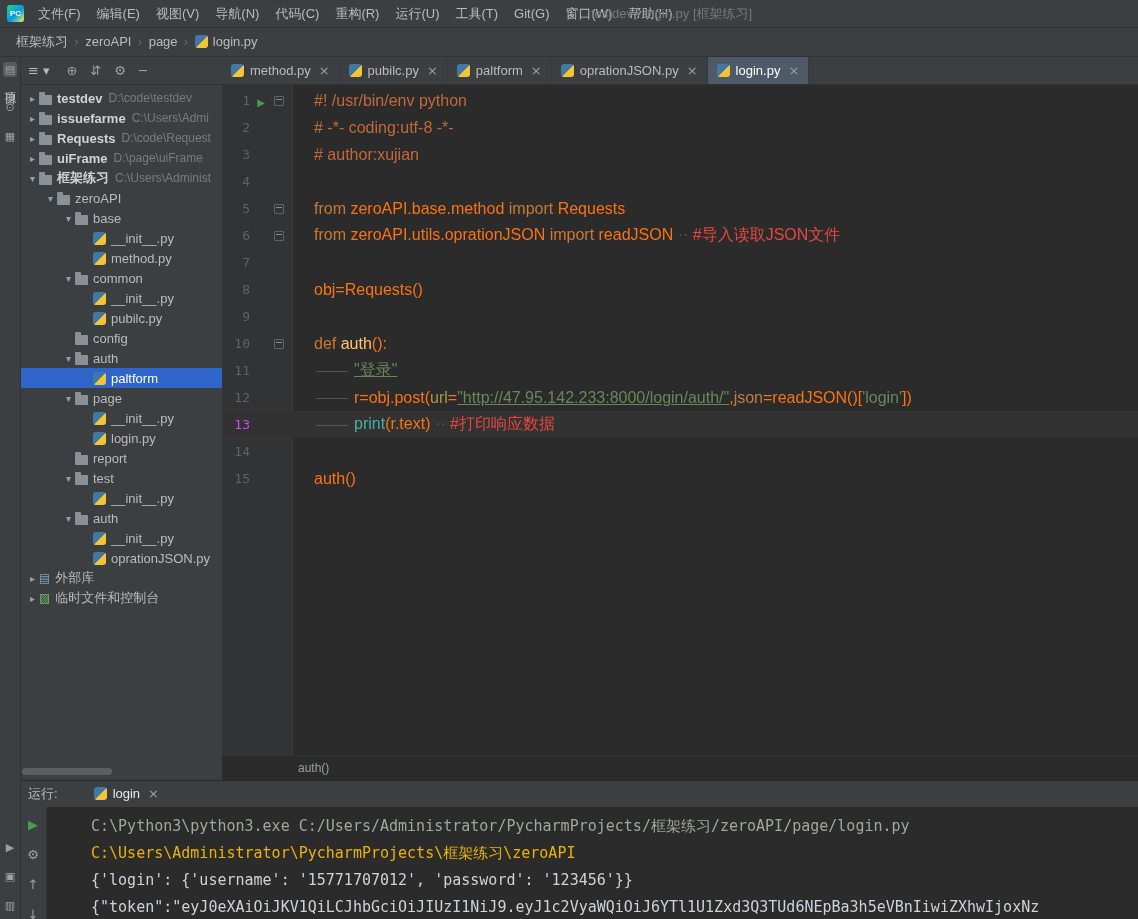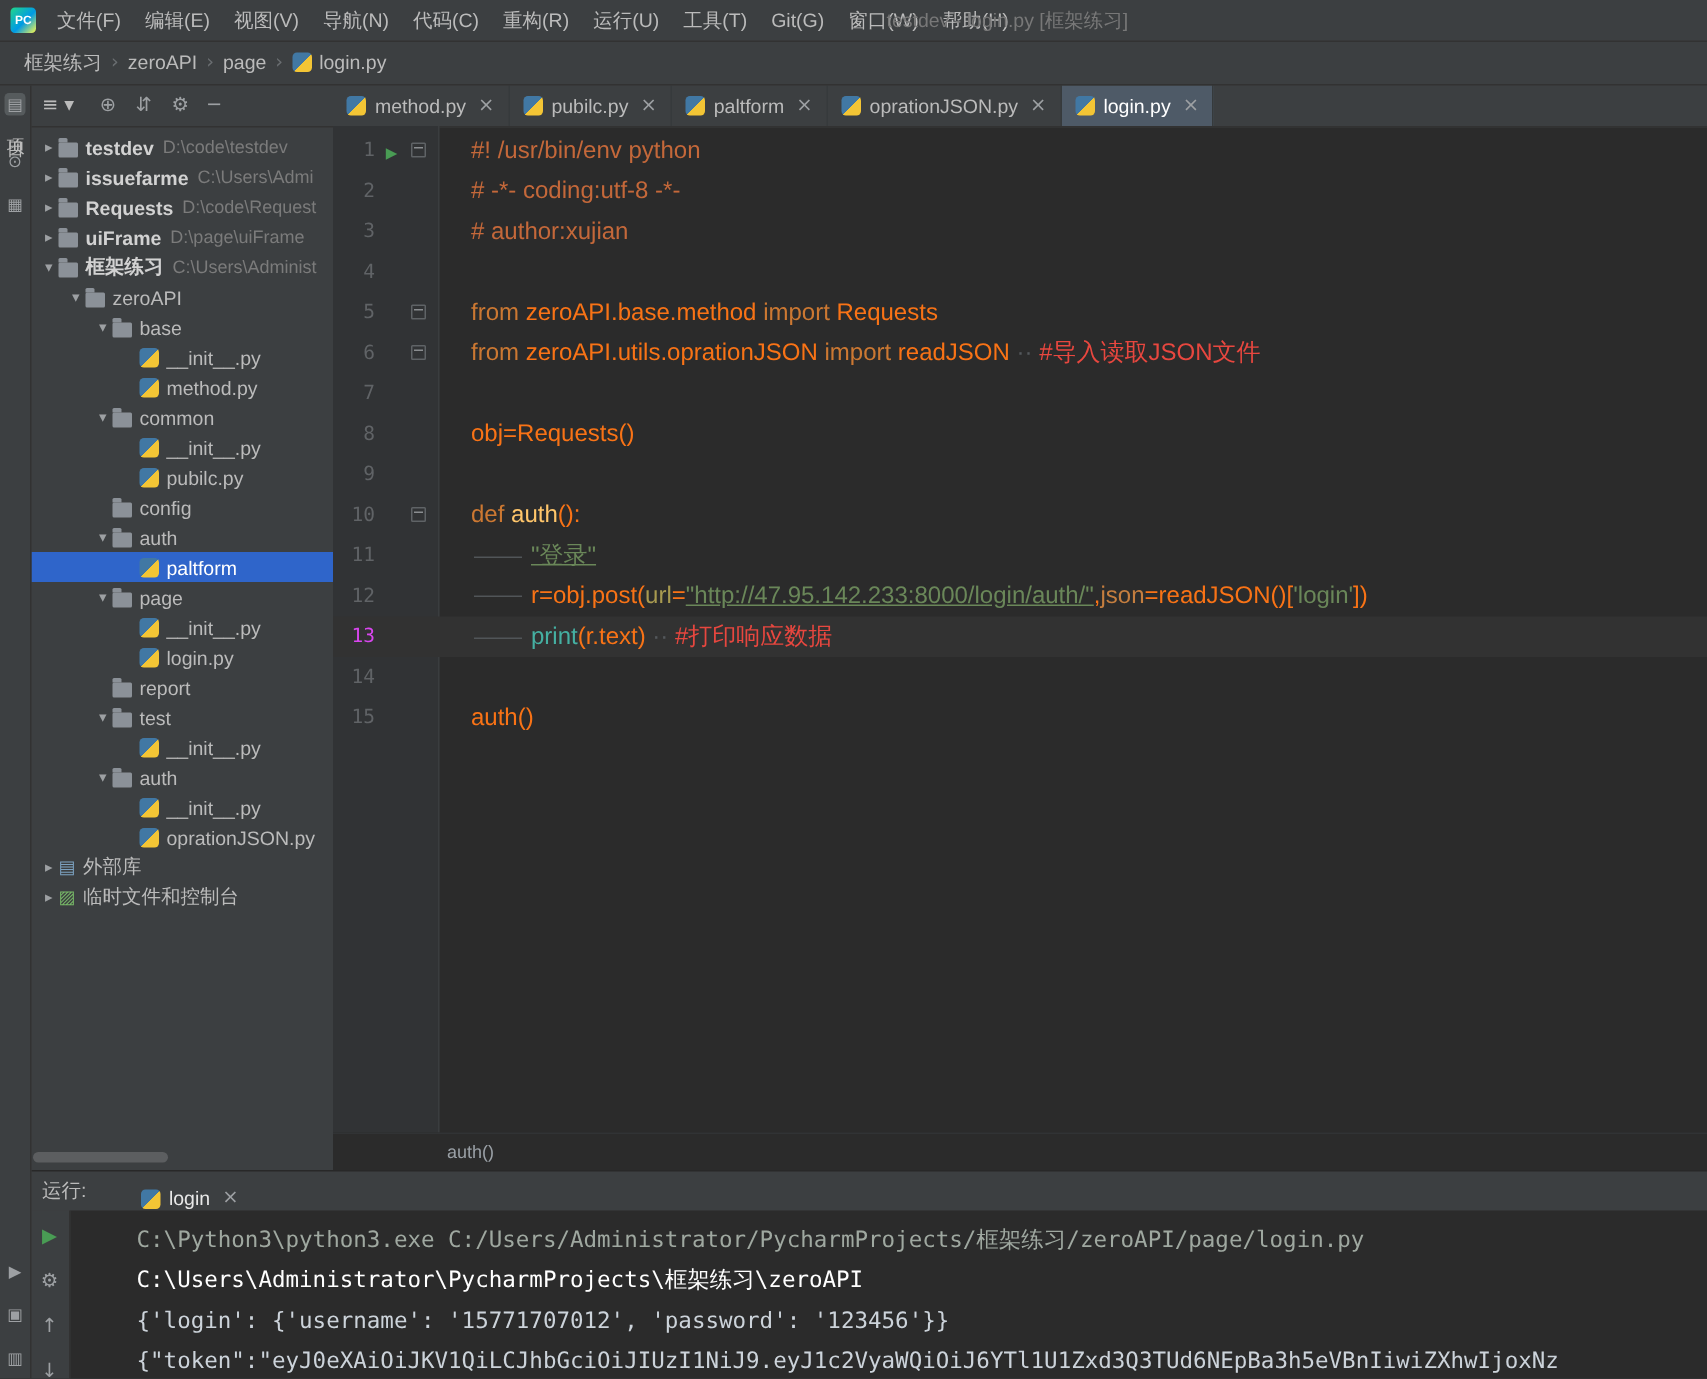--- a/index.html
+++ b/index.html
@@ -74,28 +74,28 @@
 .tok-par2{color:#c57e3f}
 .tok-df{color:#f97316}
 .tok-wsd{color:#54585c}
 .ws{display:inline-block;width:40px;height:10px;position:relative;vertical-align:middle}
 .ws::after{content:"";position:absolute;left:2px;right:6px;top:5px;border-top:1px solid #515558}
 #editor-crumb{position:absolute;left:0;right:0;bottom:0;height:24px;background:#2b2b2b;display:flex;align-items:center;padding-left:76px;font-size:12px;color:#9aa0a6;border-top:1px solid #313335}
 
 #run-panel{position:absolute;left:20px;top:780px;right:0;bottom:0;background:#3c3f41;border-top:1px solid #282828}
 #run-header{height:26px;display:flex;align-items:center;padding-left:8px;font-size:13px}
 #run-label{color:#bbb}
-#run-tab{display:flex;align-items:flex-end;gap:6px;margin-left:28px;padding:17px 8px;height:100%;border-bottom:2px solid #eab308;color:#e8e8e8}
+#run-tab{display:flex;align-items:center;gap:6px;margin-left:28px;padding:17px 8px;height:100%;border-bottom:2px solid #eab308;color:#e8e8e8}
 #run-body{position:absolute;top:26px;left:0;right:0;bottom:0}
 #run-toolbar{position:absolute;left:0;top:0;bottom:0;width:26px;background:#3c3f41;border-right:1px solid #323232;display:flex;flex-direction:column;align-items:center;padding-top:10px;gap:15px}
 .rt-icon{font-size:13px;font-family:"DejaVu Sans",sans-serif}
 #console{position:absolute;left:27px;right:0;top:0;bottom:0;background:#2b2b2b;padding:6px 0 0 44px;overflow:hidden}
 .console-line{font-family:"DejaVu Sans Mono",monospace;font-size:15px;line-height:27px;white-space:pre}
 .c-cmd{color:#9fa8a0}
-.c-green{color:#ffffff}
+.c-green{color:#eab308}
 .c-plain{color:#ccd3da}
 </style>
 </head>
 <body>
 
 <div id="menubar">
   <div id="app-icon">PC</div>
   <div id="menu-items">
       <div class="menu-item">文件(F)</div>
       <div class="menu-item">编辑(E)</div>

